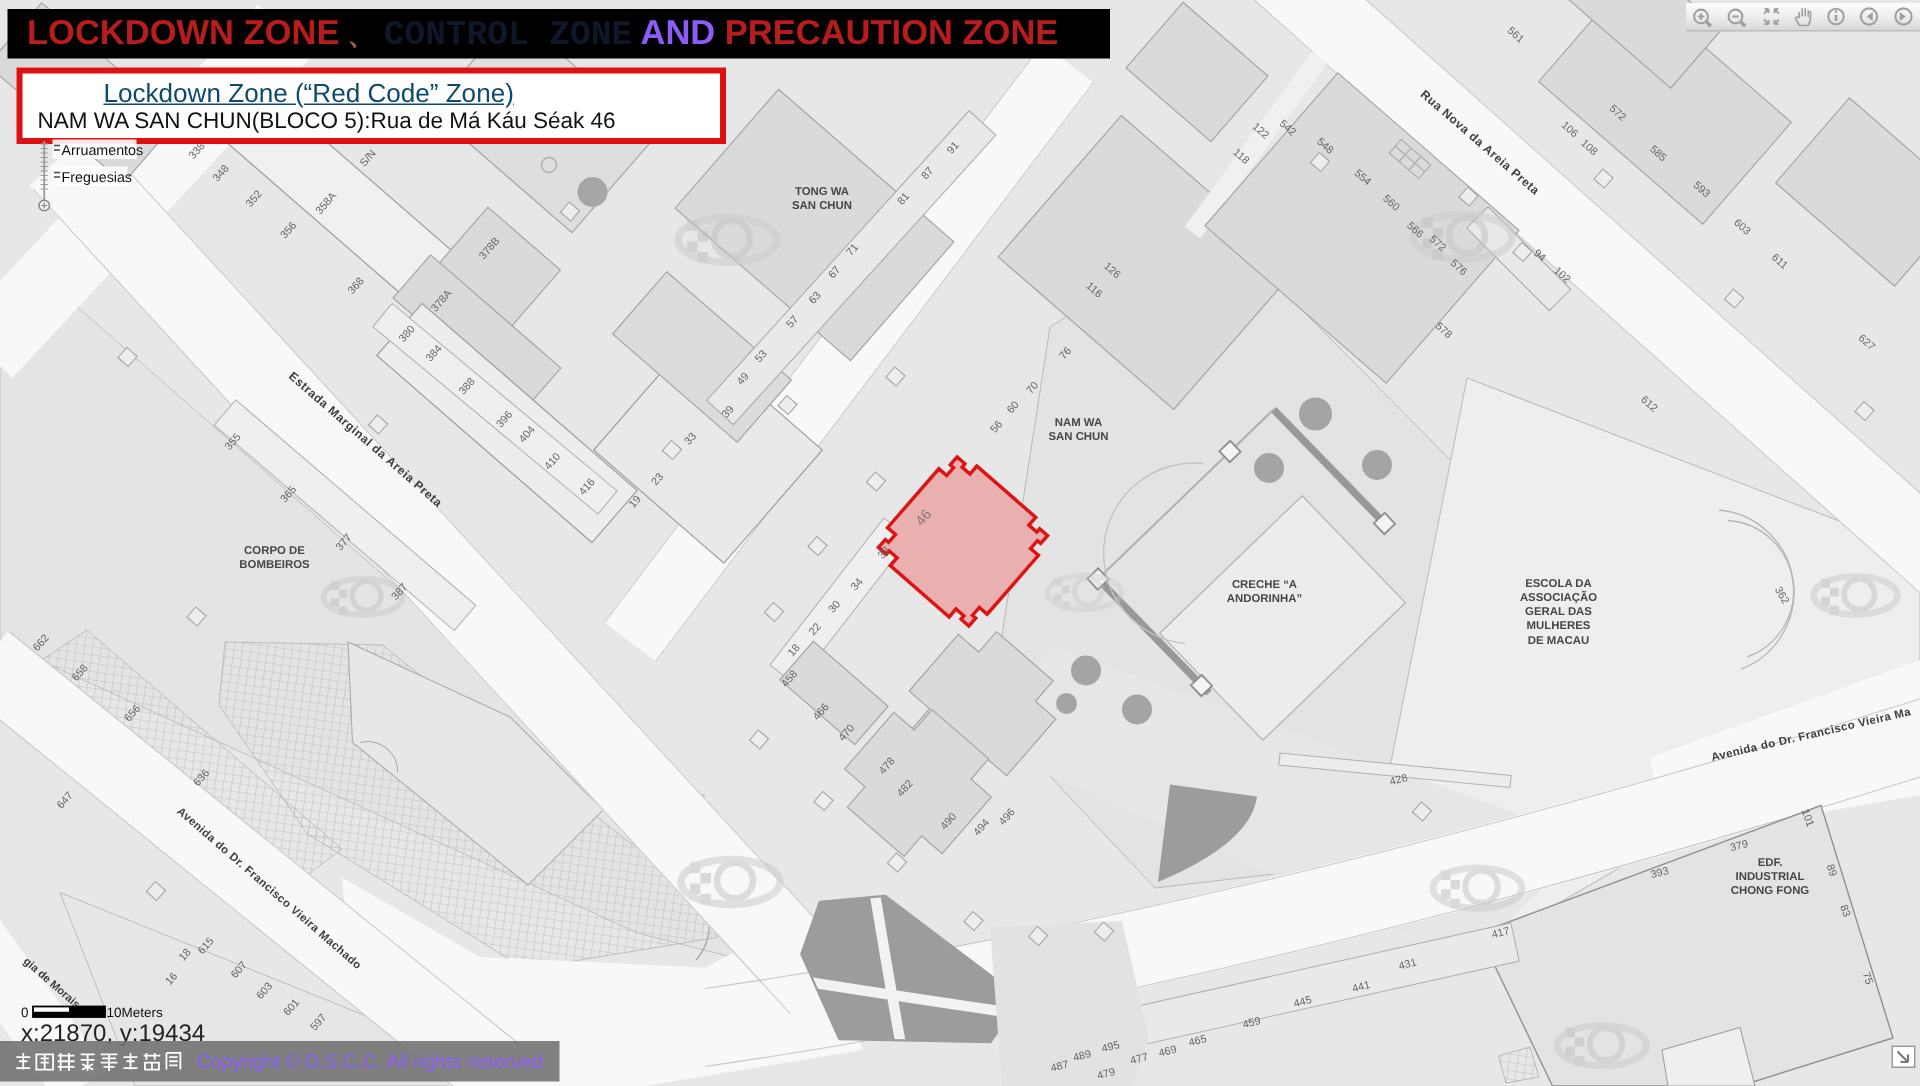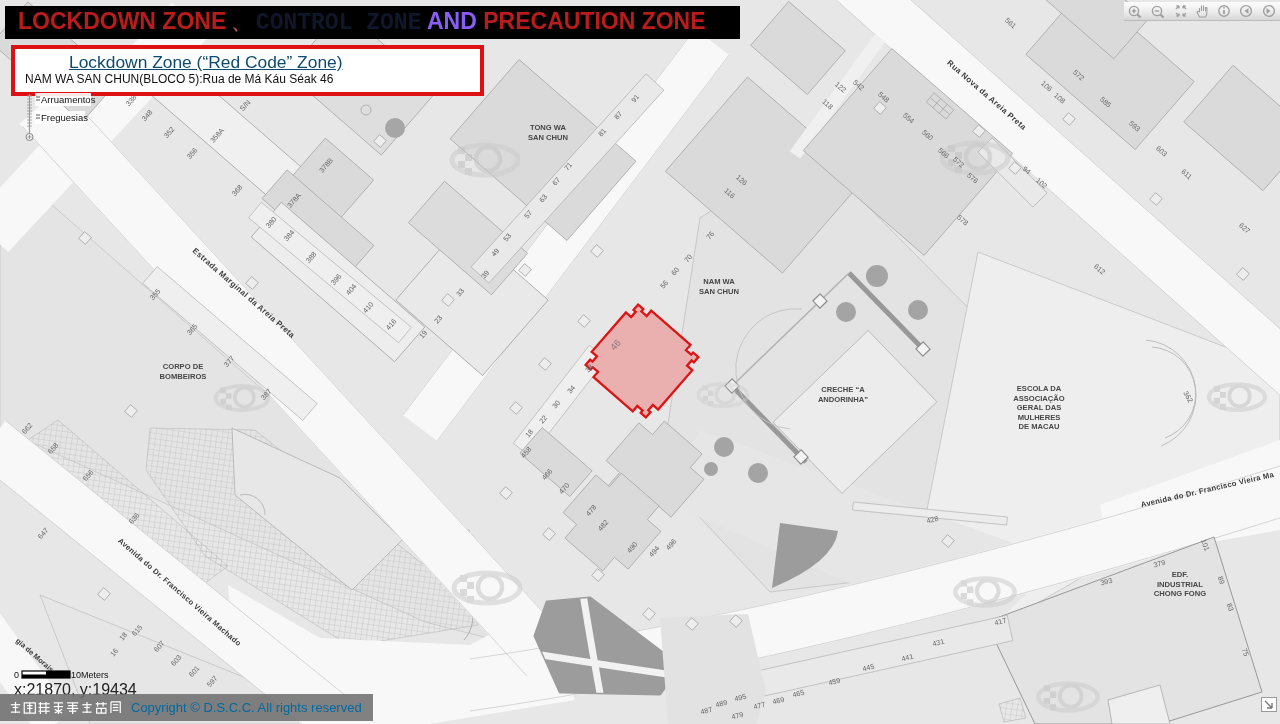--- a/index.html
+++ b/index.html
@@ -405,21 +405,21 @@
 <div style="position:absolute;left:5px;top:6px;width:735px;height:33px;background:#000;"></div>
 
 <div style="position:absolute;left:18px;top:8px;font-size:23px;font-weight:bold;white-space:nowrap;">
 <span style="color:#b91c1c;">LOCKDOWN ZONE</span><span style="color:#a85555;font-size:19px;"> 、 </span><span style="color:#0f172a;font-family:Liberation Mono, monospace;">CONTROL ZONE</span><span style="color:#8b5cf6;"> AND </span><span style="color:#b91c1c;">PRECAUTION ZONE</span>
 </div>
 
 <div style="position:absolute;left:11px;top:45px;width:473px;height:51px;background:#ffffff;border:4px solid #dd1111;"></div>
 
 <div style="position:absolute;left:25px;top:52px;font-size:17.4px;color:#0c4a6e;text-decoration:underline;white-space:nowrap;margin-left:44px;">Lockdown Zone (“Red Code” Zone)</div>
 
-<div style="position:absolute;left:25px;top:72px;font-size:12px;color:#111;white-space:nowrap;">NAM WA SAN CHUN(BLOCO 5):Rua de Má Káu Séak 46</div>
+<div style="position:absolute;left:25px;top:72px;font-size:15px;color:#111;white-space:nowrap;">NAM WA SAN CHUN(BLOCO 5):Rua de Má Káu Séak 46</div>
 
 <svg width="120" height="60" viewBox="0 0 120 60" style="position:absolute;left:22px;top:90px">
 <path d="M7.5,4 v40" stroke="#9a9a9a" stroke-width="1.2" fill="none"></path>
 <path d="M5,6 h5 M5,9 h5 M5,12 h5 M5,15 h5 M5,18 h5 M5,21 h5 M5,24 h5 M5,27 h5 M5,30 h5 M5,33 h5 M5,36 h5" stroke="#9a9a9a" stroke-width="0.8" fill="none"></path>
 <circle cx="7.5" cy="47" r="3.5" fill="#f0f0f0" stroke="#888"></circle>
 <path d="M7.5,45 v4 M5.5,47 h4" stroke="#888" stroke-width="0.8"></path>
 <rect x="13" y="3" width="56" height="13" fill="#ffffff" opacity="0.9"></rect>
 <rect x="13" y="21" width="50" height="13" fill="#ffffff" opacity="0.9"></rect>
 <path d="M14,7 h4 M14,10 h4" stroke="#444" stroke-width="0.9" fill="none"></path>
 <path d="M14,25 h4 M14,28 h4" stroke="#444" stroke-width="0.9" fill="none"></path>
@@ -529,19 +529,19 @@
       </g>
       <g transform="translate(101.1,7) scale(0.9285714285714286)" stroke="#ffffff" stroke-width="1.3" fill="none">
         <path d="M2,1 h10 v12"></path>
         <path d="M2,1 v12"></path>
         <path d="M4,4 h6"></path>
         <path d="M4,7 h6"></path>
         <path d="M4,10 h6"></path>
       </g>
 </svg>
 
-<div style="position:absolute;left:131px;top:700px;font-size:13px;color:#0369a1;white-space:nowrap;">Copyright © D.S.C.C. All rights reserved</div>
+<div style="position:absolute;left:131px;top:700px;font-size:13px;color:#8b5cf6;white-space:nowrap;">Copyright © D.S.C.C. All rights reserved</div>
 
 <div style="position:absolute;left:1261px;top:697px;width:16px;height:15px;background:#fff;border:1px solid #999;"></div>
 <svg width="16" height="15" style="position:absolute;left:1261px;top:697px">
       <path d="M4,4 l7,7 M11,11 v-5 M11,11 h-5" stroke="#777" stroke-width="1.4" fill="none"></path>
     </svg>
 </div>
 
 </body></html>

